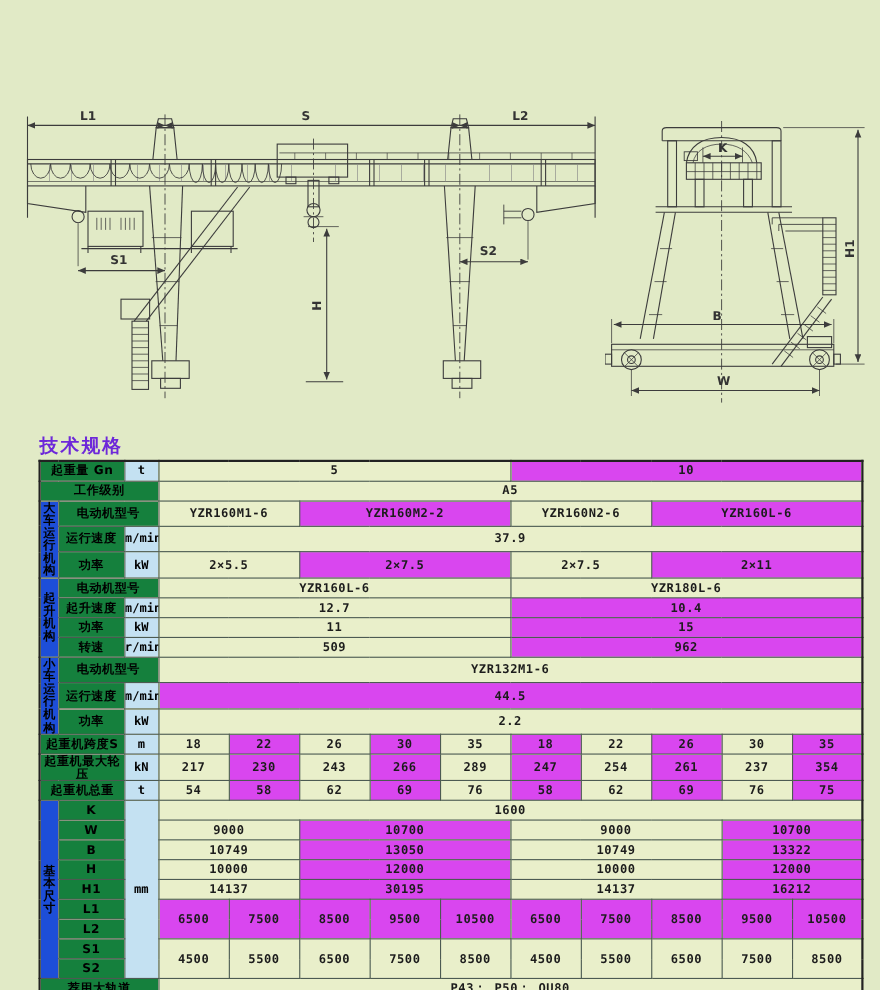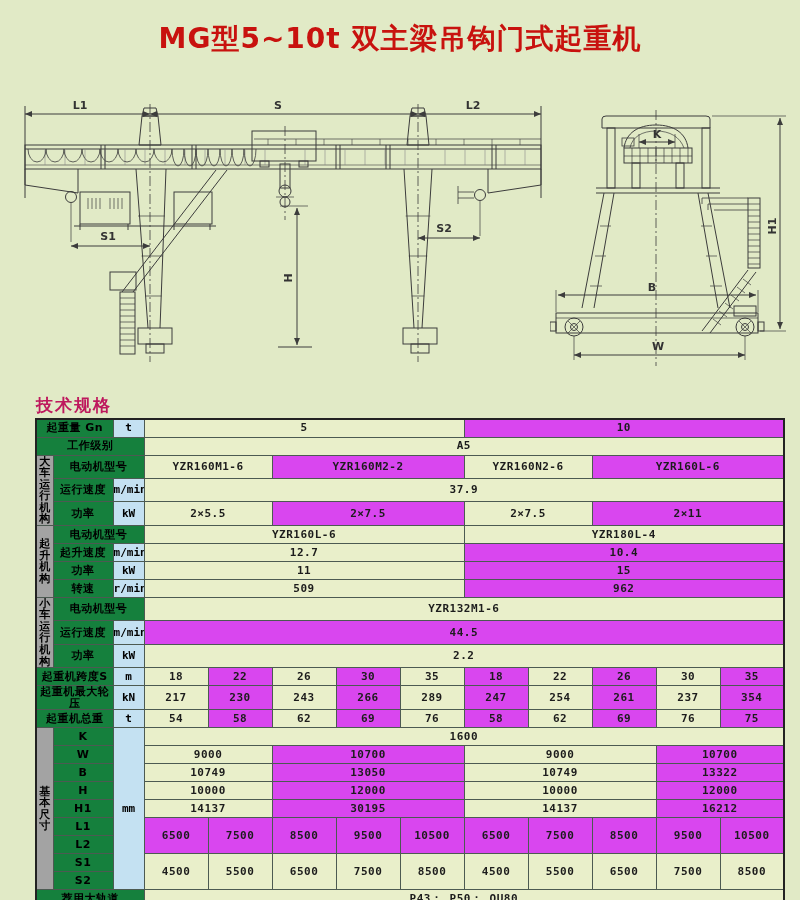--- a/index.html
+++ b/index.html
@@ -1,46 +1,45 @@
 <!DOCTYPE html>
 <html><head>
 <meta charset="utf-8">
 <style>
   html,body{margin:0;padding:0;}
   body{width:800px;height:900px;overflow:hidden;font-family:"DejaVu Sans",sans-serif;}
   .page{position:relative;width:800px;height:900px;background:#e1eac6;}
   .title{position:absolute;top:20px;left:0;width:100%;text-align:center;
          font-size:28px;font-weight:bold;color:#c8120e;letter-spacing:1px;}
-  .section-heading{position:absolute;top:394px;left:36px;font-size:17px;font-weight:bold;color:#be185d;letter-spacing:2px;}
+  .section-heading{position:absolute;top:394px;left:36px;font-size:17px;font-weight:bold;color:#6d28d9;letter-spacing:2px;}
   svg{position:absolute;}
   #front-svg{left:8px;top:86px;}
   #side-svg{left:550px;top:86px;}
   svg text{fill:#333;stroke:none;font-family:"DejaVu Sans",sans-serif;font-weight:bold;font-size:11px;text-anchor:middle;}
   .cl{stroke-dasharray:10 3 2 3;stroke-width:0.8;}
   table.spec{position:absolute;left:35px;top:418px;width:748px;border-collapse:collapse;table-layout:fixed;
              border:2px solid #222;}
   table.spec tr{height:18px;}
   table.spec td{border:1px solid #4c5a52;padding:0;text-align:center;vertical-align:middle;
                 font-size:11px;overflow:hidden;line-height:1.05;}
-  td.gcell{background:#a3a3a3;font-weight:bold;font-size:10.5px;white-space:pre-line;line-height:1.15;}
+  td.gcell{background:#1d4ed8;font-weight:bold;font-size:10.5px;white-space:pre-line;line-height:1.15;}
   td.lcell{background:#15803d;font-weight:bold;font-size:10.5px;letter-spacing:0.5px;}
   td.ucell{background:#c4e1f2;font-weight:bold;font-size:9.5px;font-family:"DejaVu Sans Mono",monospace;}
   td.cell{font-family:"DejaVu Sans Mono",monospace;font-weight:bold;font-size:11px;letter-spacing:0.5px;color:#1c1c1c;}
   td.g{background:#e9efca;}
   td.b{background:#d946ef;}
   td.dstart{border-left:2px solid #222;}
   td.dmid{border-left:2px solid #222;}
   td.tt{border-top:2px solid #222;}
 </style>
 </head>
 <body>
 
 <div class="page">
 
-  <div class="title">MG型5~10t 双主梁吊钩门式起重机</div>
 
   <svg id="front-svg" width="545" height="307" viewBox="0 0 545 307">
     <defs>
       <marker id="arr" markerWidth="8" markerHeight="8" refX="7" refY="3" orient="auto-start-reverse" markerUnits="userSpaceOnUse">
         <path d="M0,0 L7,3 L0,6 Z" fill="#3c3c3c"></path>
       </marker>
     </defs>
     <g stroke="#3c3c3c" fill="none" stroke-width="1">
 
       <g>
@@ -291,21 +290,21 @@
           <td class="cell g dmid" colspan="2">2×7.5</td>
           <td class="cell b" colspan="3">2×11</td>
         </tr>
         <tr>
           <td class="gcell tt" rowspan="4">起
 升
 机
 构</td>
           <td class="lcell tt" colspan="2">电动机型号</td>
           <td class="cell g dstart tt" colspan="5">YZR160L-6</td>
-          <td class="cell g dmid tt" colspan="5">YZR180L-4</td>
+          <td class="cell g dmid tt" colspan="5">YZR180L-6</td>
         </tr>
         <tr>
           <td class="lcell" colspan="1">起升速度</td>
           <td class="ucell">m/min</td>
           <td class="cell g dstart" colspan="5">12.7</td>
           <td class="cell b dmid" colspan="5">10.4</td>
         </tr>
         <tr>
           <td class="lcell" colspan="1">功率</td>
           <td class="ucell">kW</td>

